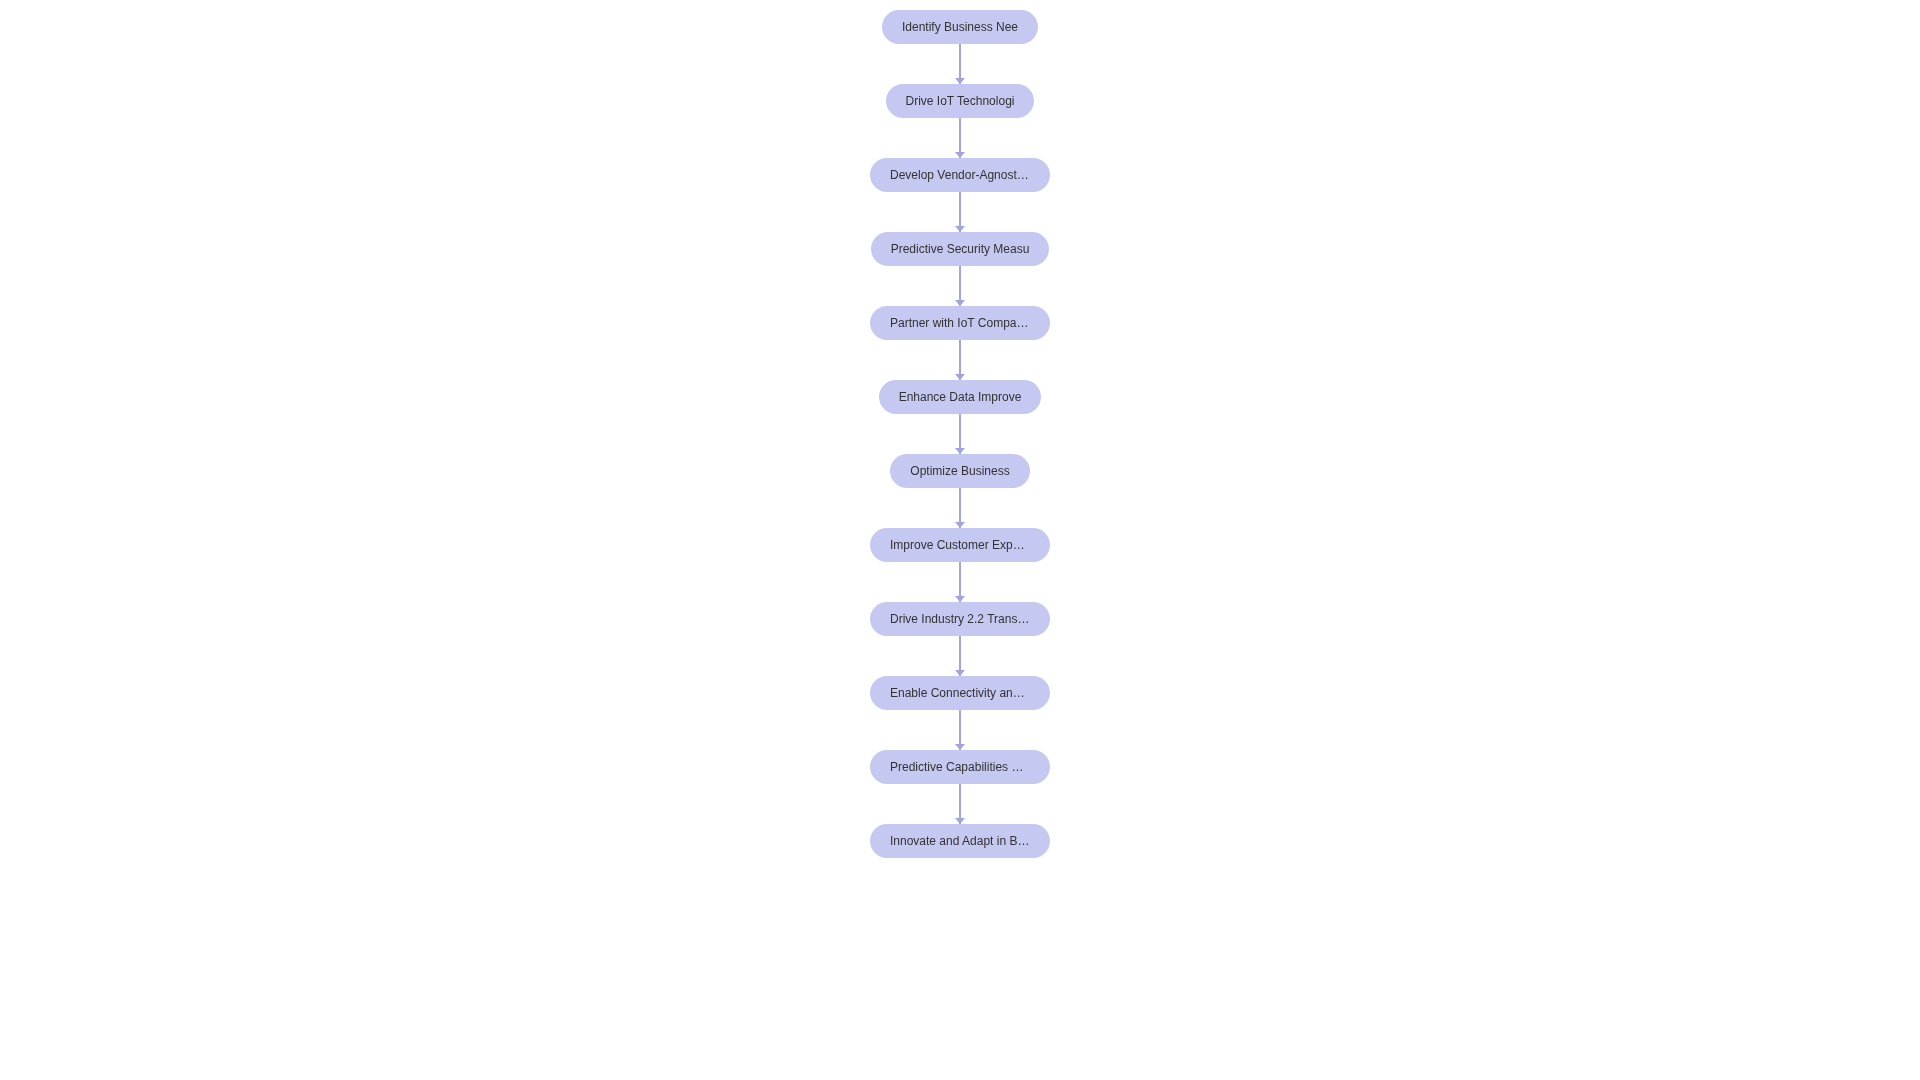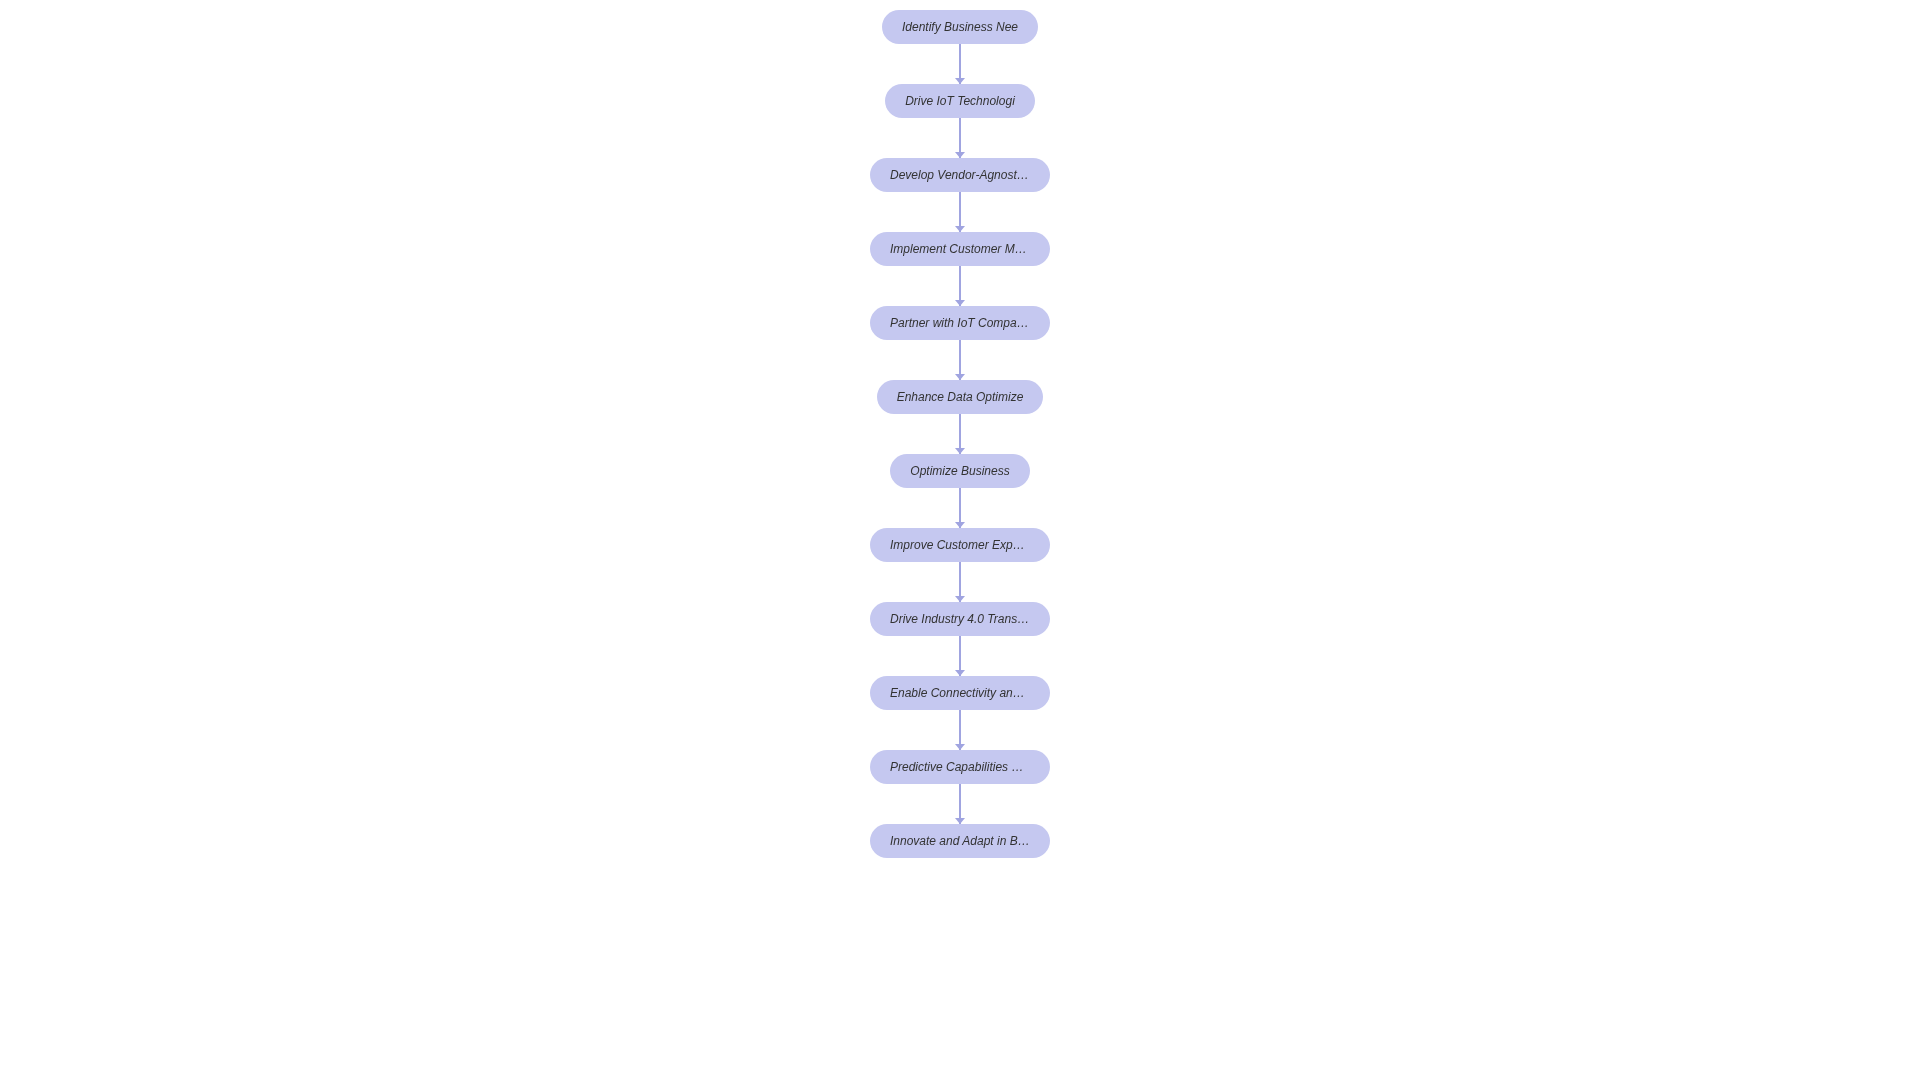--- a/index.html
+++ b/index.html
@@ -19,21 +19,20 @@
 
     .flowchart-container {
       position: absolute;
       left: 50%;
       transform: translateX(-50%);
       top: 0;
       display: flex;
       flex-direction: column;
       align-items: center;
       padding-top: 10px;
-      font-style: italic;
     }
 
     .flow-node {
       background: #c5c8f0;
       border-radius: 20px;
       padding: 10px 20px;
       font-size: 12px;
       color: #333;
       text-align: center;
       white-space: nowrap;
@@ -71,30 +70,30 @@
 </head>
 <body>
 
 <div class="flowchart-container">
 <div class="flow-node">Identify Business Nee</div>
     <div class="flow-connector"></div>
     <div class="flow-node">Drive IoT Technologi</div>
     <div class="flow-connector"></div>
     <div class="flow-node">Develop Vendor-Agnostic Appro</div>
     <div class="flow-connector"></div>
-    <div class="flow-node">Implement Customer Measu</div>
+    <div class="flow-node">Predictive Security Measu</div>
     <div class="flow-connector"></div>
     <div class="flow-node">Partner with IoT Companies for Exper</div>
     <div class="flow-connector"></div>
-    <div class="flow-node">Enhance Data Optimize</div>
+    <div class="flow-node">Enhance Data Improve</div>
     <div class="flow-connector"></div>
     <div class="flow-node">Optimize Business</div>
     <div class="flow-connector"></div>
     <div class="flow-node">Improve Customer Experien</div>
     <div class="flow-connector"></div>
-    <div class="flow-node">Drive Industry 4.0 Transformat</div>
+    <div class="flow-node">Drive Industry 2.2 Transformat</div>
     <div class="flow-connector"></div>
     <div class="flow-node">Enable Connectivity and Data-Driven Insi</div>
     <div class="flow-connector"></div>
     <div class="flow-node">Predictive Capabilities and Optimiza</div>
     <div class="flow-connector"></div>
     <div class="flow-node">Innovate and Adapt in Business Opera</div>
   </div>
 
 </body></html>

